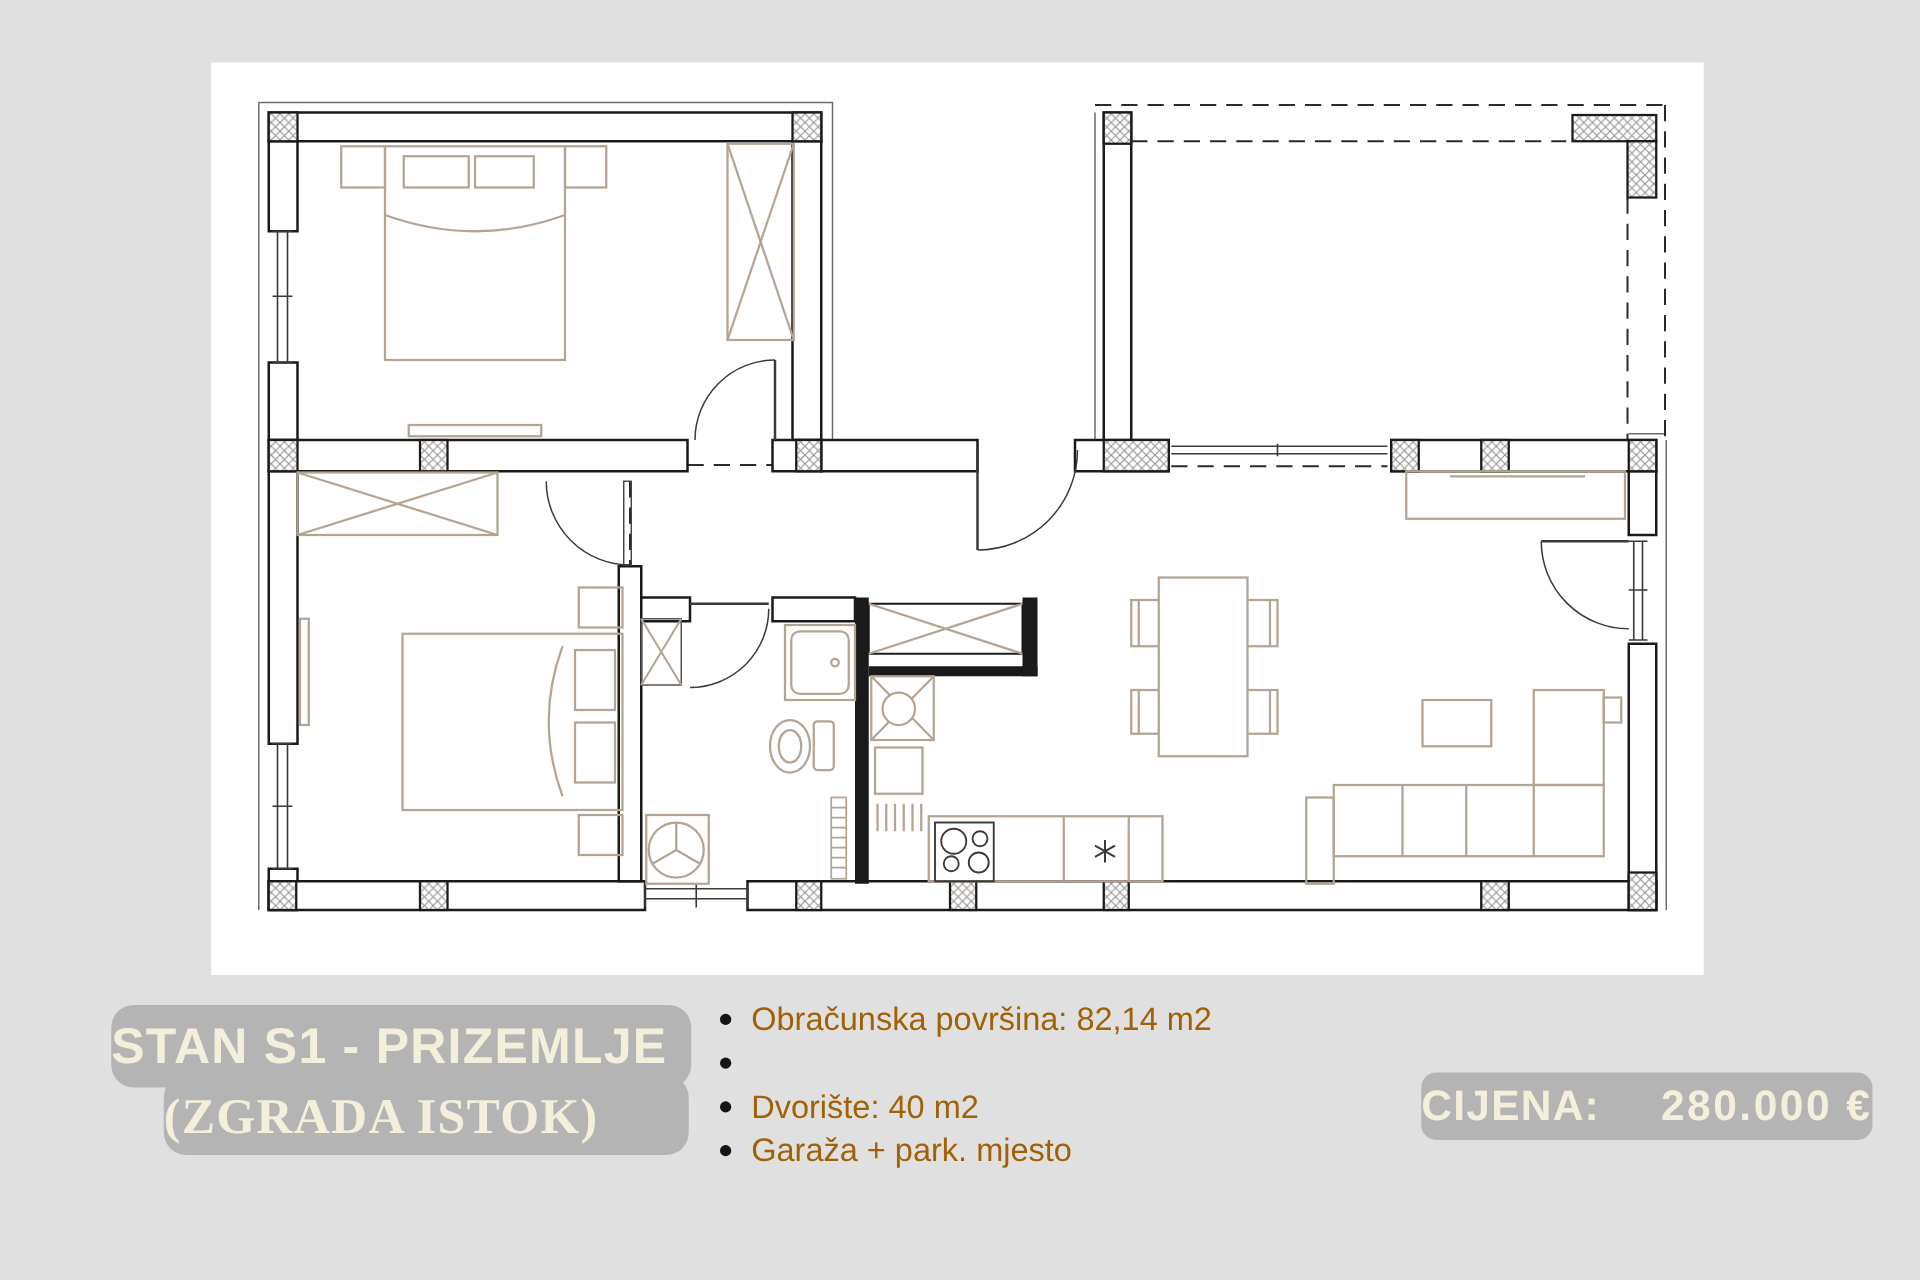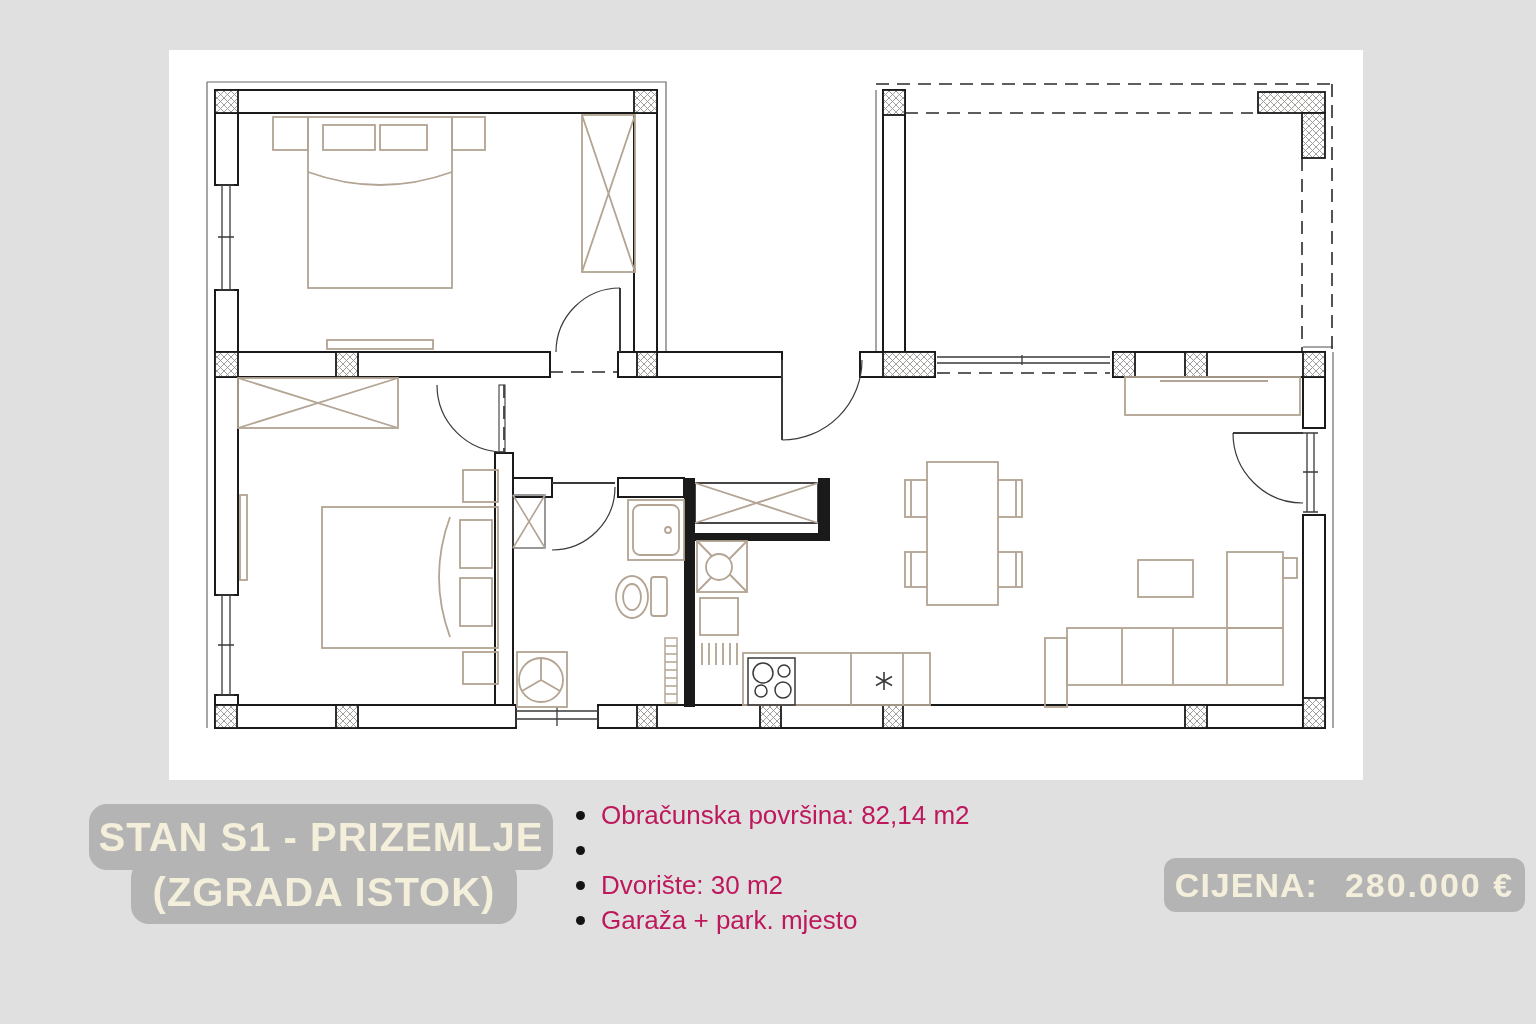--- a/index.html
+++ b/index.html
@@ -7,36 +7,36 @@
     width:1536px;height:1024px;position:relative;overflow:hidden;
     background:#e1e0e0;
     font-family:"Liberation Sans", sans-serif;
   }
   .canvas-page{
     position:absolute;left:169px;top:50px;width:1194px;height:730px;
     background:#ffffff;
   }
   .plan-svg{position:absolute;left:0;top:0;}
   .title-badge-line{
-    position:absolute;display:flex;align-items:center;justify-content:center;
+    position:absolute;display:flex;align-items:center;
     background:#b5b4b5;color:#f3efdb;font-weight:800;font-size:40px;
     letter-spacing:1px;border-radius:18px;white-space:nowrap;
   }
   .title-line1{left:89px;top:804px;width:464px;height:66px;}
-  .title-line2{left:131px;top:860px;width:386px;height:64px;}
+  .title-line2{left:131px;top:860px;width:420px;height:64px;font-family:Liberation Serif, serif;}
   .details-list{
     position:absolute;left:576px;top:798px;list-style:none;margin:0;padding:0;
-    color:#be185d;font-size:26px;font-weight:500;
+    color:#a16207;font-size:26px;font-weight:500;
   }
   .details-list li{display:flex;align-items:center;height:35px;white-space:nowrap;}
   .bullet-dot{width:9px;height:9px;border-radius:50%;background:#141414;margin-right:16px;flex:0 0 auto;}
   .price-badge{
-    position:absolute;left:1164px;top:858px;width:361px;height:54px;
+    position:absolute;left:1137px;top:858px;width:361px;height:54px;
     background:#b5b4b5;color:#f3efdb;border-radius:12px;
-    display:flex;align-items:center;justify-content:center;
+    display:flex;align-items:center;justify-content:space-between;
     font-weight:800;font-size:34px;letter-spacing:1px;white-space:nowrap;gap:16px;
   }
   .price-badge .amount{letter-spacing:2px;margin-left:11px;}
 </style>
 </head>
 <body>
 
 <div class="canvas-page">
   <svg class="plan-svg" width="1194" height="730" viewBox="169 50 1194 730" xmlns="http://www.w3.org/2000/svg">
     <defs>
@@ -243,21 +243,21 @@
 <ul class="details-list">
   <li>
     <span class="bullet-dot"></span>
     <span>Obračunska površina: 82,14 m2</span>
   </li>
   <li>
     <span class="bullet-dot"></span>
   </li>
   <li>
     <span class="bullet-dot"></span>
-    <span>Dvorište: 30 m2</span>
+    <span>Dvorište: 40 m2</span>
   </li>
   <li>
     <span class="bullet-dot"></span>
     <span>Garaža + park. mjesto</span>
   </li>
 </ul>
 
 <div class="price-badge">
   <span>CIJENA:</span>
   <span class="amount">280.000 €</span>

